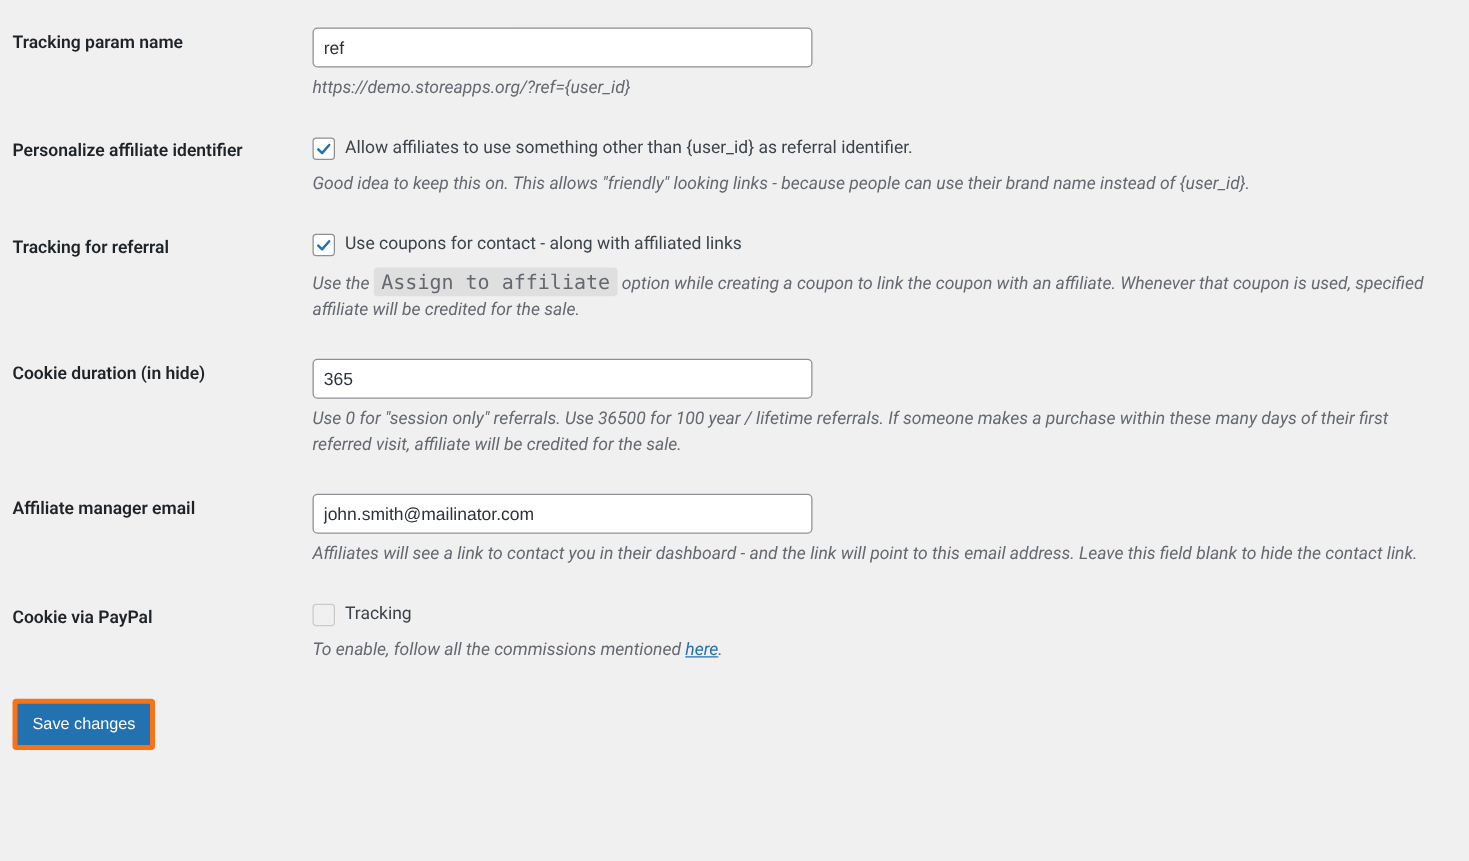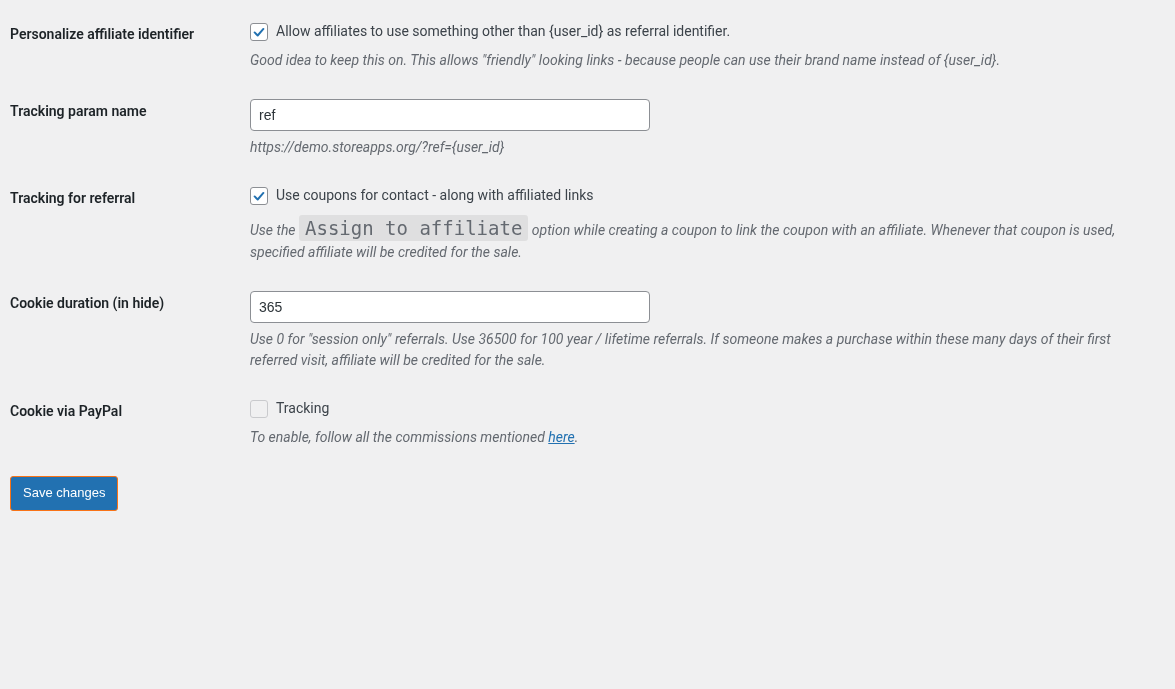--- a/index.html
+++ b/index.html
@@ -88,31 +88,31 @@
     fill: none;
     stroke-linecap: round;
     stroke-linejoin: round;
   }
   .code-inline {
     font-family: Consolas, Monaco, monospace;
     background: rgba(0,0,0,0.07);
     padding: 2px 6px;
     border-radius: 3px;
     font-style: normal;
-    font-size: 19px;
+    font-size: 16px;
   }
   a.link {
     color: #2271b1;
   }
   .submit {
     margin-top: 14px;
   }
   .button-primary {
     background: #2271b1;
-    border: 1px solid #f97316;
+    border: 4px solid #f97316;
     color: #fff;
     font-size: 13px;
     padding: 6px 12px;
     border-radius: 3px;
     cursor: pointer;
     line-height: 1.6;
   }
   .italic-block {
     font-style: italic;
     color: #646970;
@@ -123,39 +123,39 @@
   }
 </style>
 </head>
 <body>
 
 <div class="wrap">
   <table class="form-table">
 
     <tbody>
         <tr>
+      <th>Tracking param name</th>
+      <td>
+        <input type="text" value="ref" style="">
+        <span class="description">https://demo.storeapps.org/?ref={user_id}</span>
+      </td>
+    </tr>
+
+    <tr>
       <th>Personalize affiliate identifier</th>
       <td>
         <div class="checkbox-line">
           <span class="checkbox">
             <svg viewBox="0 0 16 16">
                   <polyline points="3,8.5 6.5,12 13,4.5"></polyline>
                 </svg>
           </span>
           <label>Allow affiliates to use something other than {user_id} as referral identifier.</label>
         </div>
         <span class="italic-block">Good idea to keep this on. This allows "friendly" looking links - because people can use their brand name instead of {user_id}.</span>
-      </td>
-    </tr>
-
-    <tr>
-      <th>Tracking param name</th>
-      <td>
-        <input type="text" value="ref" style="">
-        <span class="description">https://demo.storeapps.org/?ref={user_id}</span>
       </td>
     </tr>
 
     <tr>
       <th>Tracking for referral</th>
       <td>
         <div class="checkbox-line">
           <span class="checkbox">
             <svg viewBox="0 0 16 16">
                   <polyline points="3,8.5 6.5,12 13,4.5"></polyline>
@@ -170,20 +170,27 @@
     </tr>
 
     <tr>
       <th>Cookie duration (in hide)</th>
       <td>
         <input type="text" value="365" style="">
         <span class="description">Use 0 for "session only" referrals. Use 36500 for 100 year / lifetime referrals. If someone makes a purchase within these many days of their first referred visit, affiliate will be credited for the sale.</span>
       </td>
     </tr>
 
+    <tr>
+      <th>Affiliate manager email</th>
+      <td>
+        <input type="text" value="john.smith@mailinator.com" style="">
+        <span class="description">Affiliates will see a link to contact you in their dashboard - and the link will point to this email address. Leave this field blank to hide the contact link.</span>
+      </td>
+    </tr>
 
     <tr>
       <th>Cookie via PayPal</th>
       <td>
         <div class="checkbox-line">
           <span class="checkbox disabled"></span>
           <label>Tracking</label>
         </div>
         <span class="italic-block">
           <span>To enable, follow all the commissions mentioned </span><a href="#" class="link">here</a><span>.</span>

